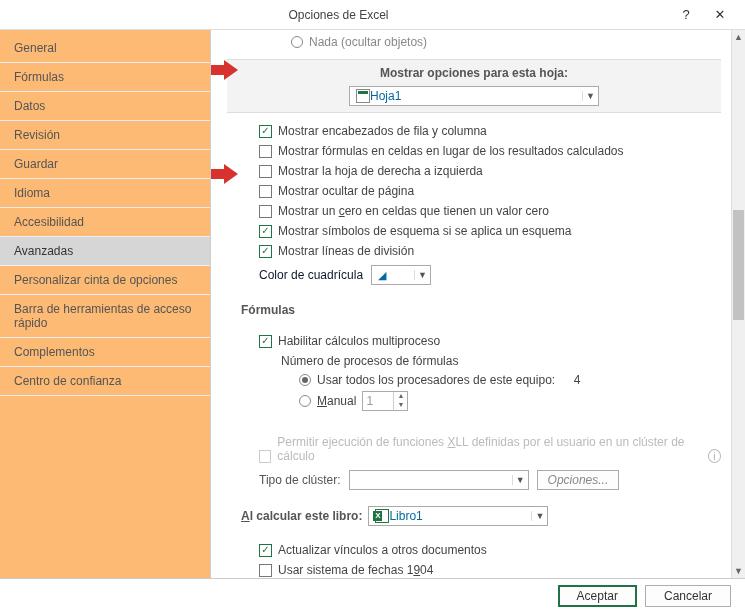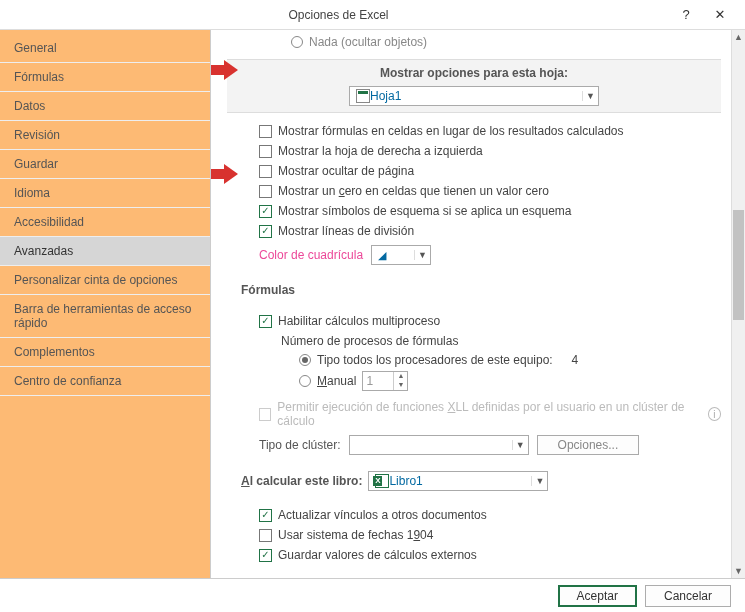--- a/index.html
+++ b/index.html
@@ -45,21 +45,21 @@
 .combo .carrow { width: 16px; text-align: center; color: #555; font-size: 9px; border-left: 1px solid #ddd; }
 .combo.wide { width: 250px; }
 .combo.med { width: 180px; }
 .combo.small { width: 36px; justify-content: center; }
 
 .spin { display: inline-flex; border: 1px solid #aaa; height: 20px; }
 .spin input { border: none; width: 30px; padding: 0 3px; background: #fff; color: #999; }
 .spin .sp { width: 14px; display: flex; flex-direction: column; }
 .spin .sp span { flex: 1; font-size: 7px; text-align: center; color: #666; border-left: 1px solid #ccc; }
 
-.btn-plain { border: 1px solid #aaa; background: #fdfdfd; padding: 2px 20px; color: #888; }
+.btn-plain { border: 1px solid #aaa; background: #fdfdfd; padding: 2px 10px; color: #888; font-style: italic; }
 .info { display: inline-flex; width: 14px; height: 14px; border: 1px solid #bbb; border-radius: 50%; align-items: center; justify-content: center; color: #aaa; font-size: 10px; margin-left: 4px; }
 
 .xl-icon { width: 14px; height: 14px; display: inline-block; background: #fff; border: 1px solid #217346; position: relative; }
 .xl-icon::before { content: "X"; position: absolute; left: -3px; top: 1px; color: #fff; background: #217346; font-size: 8px; width: 9px; height: 10px; text-align: center; line-height: 10px; font-weight: bold; }
 .sheet-icon { width: 14px; height: 14px; display: inline-block; background: #fff; border: 1px solid #888; position: relative; }
 .sheet-icon::before { content: ""; position: absolute; left: 1px; top: 1px; right: 1px; height: 3px; background: #217346; }
 
 .arrow-marker { position: absolute; width: 40px; height: 22px; }
 .arrow-marker .body { position: absolute; left: 0; top: 5px; width: 22px; height: 10px; background: #d8322f; }
 .arrow-marker .head { position: absolute; left: 21px; top: 0; width: 0; height: 0; border-top: 10px solid transparent; border-bottom: 10px solid transparent; border-left: 14px solid #d8322f; }
@@ -108,20 +108,24 @@
         <div class="combo wide">
           <span class="ctext">
               <span class="sheet-icon"></span>
               <span>Hoja1</span>
             </span>
           <span class="carrow">▼</span>
         </div>
       </div>
 
       <div class="check-row">
+          <span class="chk on"></span>
+          <span>Mostrar encabezados de fila y columna</span>
+        </div>
+      <div class="check-row">
           <span class="chk"></span>
           <span>Mostrar fórmulas en celdas en lugar de los resultados calculados</span>
         </div>
       <div class="check-row">
           <span class="chk"></span>
           <span>Mostrar la hoja de derecha a izquierda</span>
         </div>
       <div class="check-row">
           <span class="chk"></span>
           <span>Mostrar ocultar de página</span>
@@ -133,53 +137,53 @@
       <div class="check-row">
           <span class="chk on"></span>
           <span>Mostrar símbolos de esquema si se aplica un esquema</span>
         </div>
       <div class="check-row">
           <span class="chk on"></span>
           <span>Mostrar líneas de división</span>
         </div>
 
       <div class="row-inline">
-        <span style="color:#ec4899;">Color de cuadrícula</span>
+        <span style="color:#0f172a;">Color de cuadrícula</span>
         <div class="combo small">
           <span class="ctext">
               <span style="font-size:11px;">◢</span>
             </span>
           <span class="carrow">▼</span>
         </div>
       </div>
 
       <div class="section-hdr plain">Fórmulas</div>
 
       <div class="check-row">
           <span class="chk on"></span>
           <span>Habilitar cálculos multiproceso</span>
         </div>
       <div class="sub-lbl">Número de procesos de fórmulas</div>
       <div class="sub-row">
         <span class="radio checked"></span>
-        <span>Tipo todos los procesadores de este equipo:</span>&nbsp;&nbsp;
+        <span>Usar todos los procesadores de este equipo:</span>&nbsp;&nbsp;
         <span>4</span>
       </div>
       <div class="sub-row">
         <span class="radio"></span>
         <span><span class="underline">M</span>anual</span>
         <div class="spin">
           <input disabled="" value="1" style="">
           <div class="sp">
               <span>▲</span>
               <span>▼</span>
             </div>
         </div>
       </div>
-      <div class="check-row disabled" style="padding-left:18px; margin-top:4px;">
+      <div class="check-row disabled" style="padding-left:18px; margin-top:19px;align-items:flex-end;">
         <span class="chk off-disabled"></span>
         <span>Permitir ejecución de funciones <span class="underline">X</span>LL definidas por el usuario en un clúster de cálculo</span>
         <span class="info">i</span>
       </div>
       <div class="row-inline" style="padding-left:18px; color:#555;">
         <span>Tipo de clúster:</span>
         <div class="combo med">
             <span class="ctext"></span>
             <span class="carrow">▼</span>
           </div>

